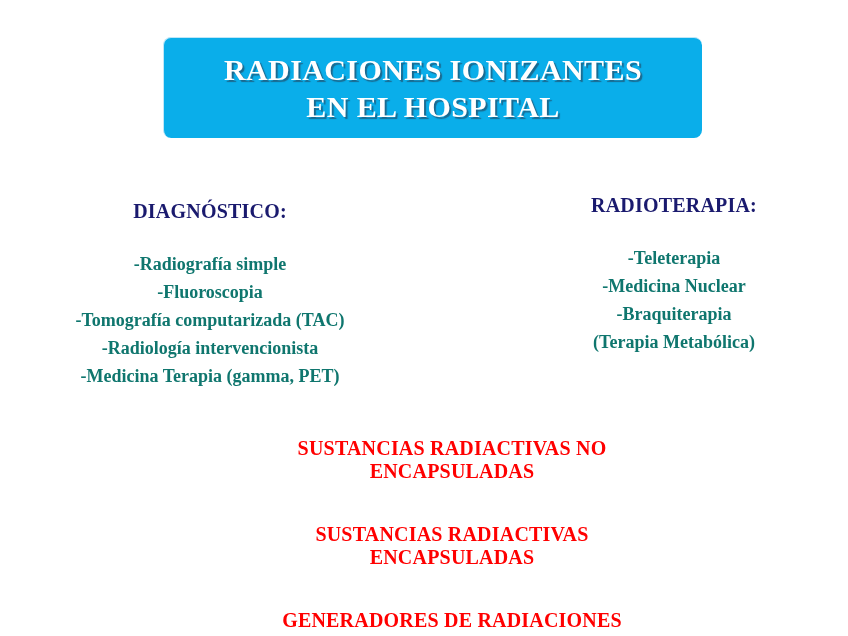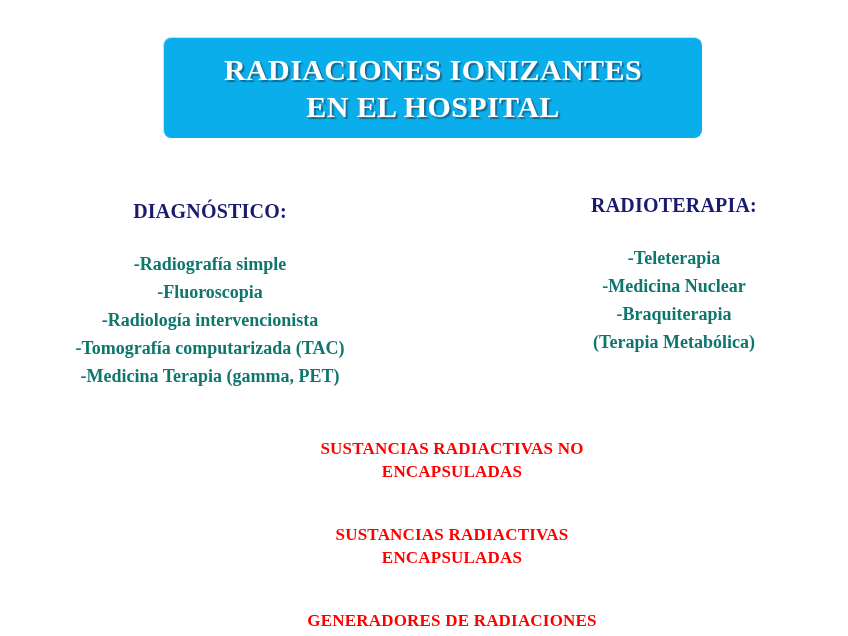--- a/index.html
+++ b/index.html
@@ -98,21 +98,21 @@
     position: absolute;
     left: 232px;
     top: 437px;
     width: 440px;
     text-align: center;
   }
   .red-block {
     color: #ff0000;
     font-family: "Liberation Serif", "DejaVu Serif", serif;
     font-weight: bold;
-    font-size: 17px;
+    font-size: 20px;
     line-height: 23px;
     letter-spacing: 0.2px;
   }
   .red-block + .red-block {
     margin-top: 40px;
   }
 </style>
 </head>
 <body>
 
@@ -121,22 +121,22 @@
   <div class="title-box">
     <div class="title-line">RADIACIONES IONIZANTES</div>
     <div class="title-line">EN EL HOSPITAL</div>
   </div>
 
   <div class="column left">
     <div class="col-heading">DIAGNÓSTICO:</div>
     <ul class="col-list">
       <li>-Radiografía simple</li>
       <li>-Fluoroscopia</li>
+      <li>-Tomografía computarizada (TAC)</li>
       <li>-Radiología intervencionista</li>
-      <li>-Tomografía computarizada (TAC)</li>
       <li>-Medicina Terapia (gamma, PET)</li>
     </ul>
   </div>
 
   <div class="column right">
     <div class="col-heading">RADIOTERAPIA:</div>
     <ul class="col-list">
       <li>-Teleterapia</li>
       <li>-Medicina Nuclear</li>
       <li>-Braquiterapia</li>

